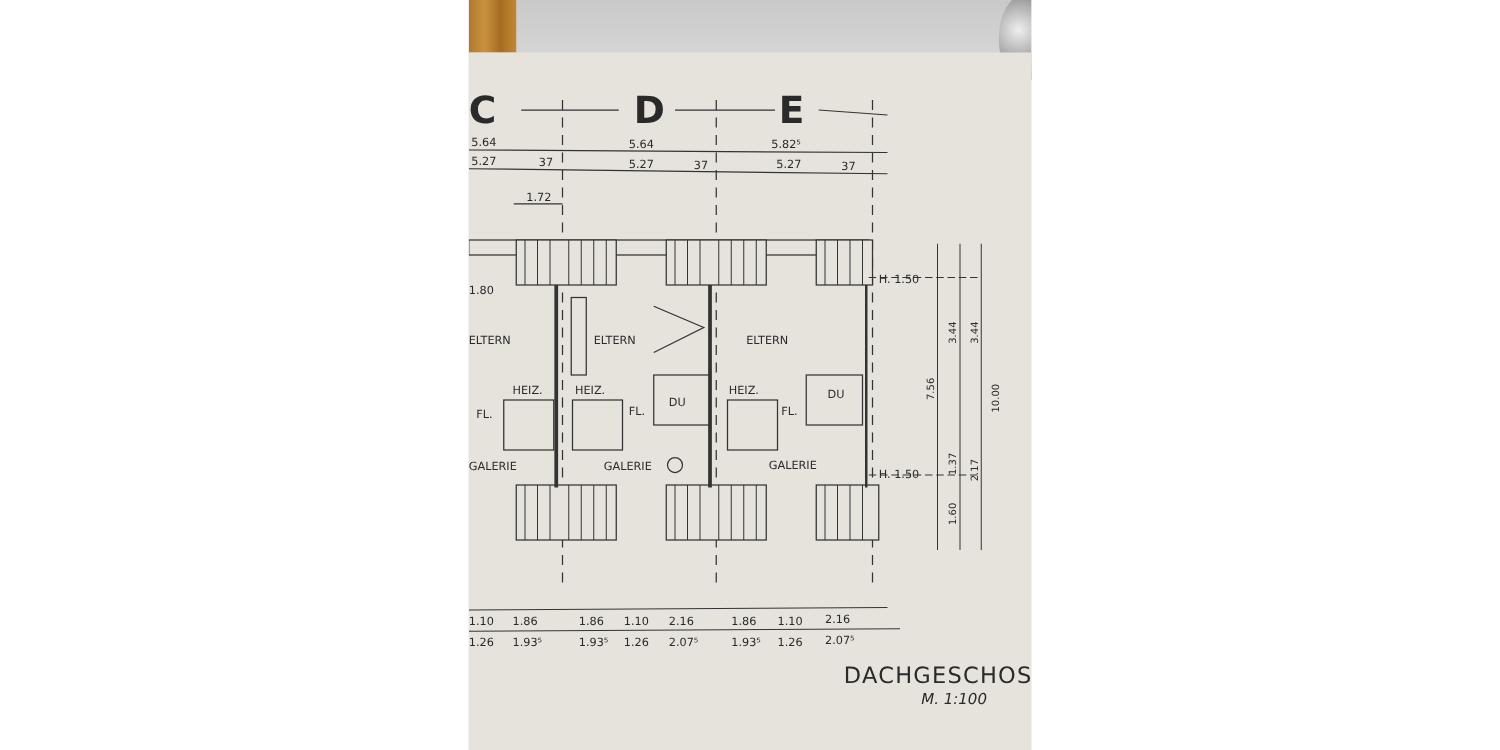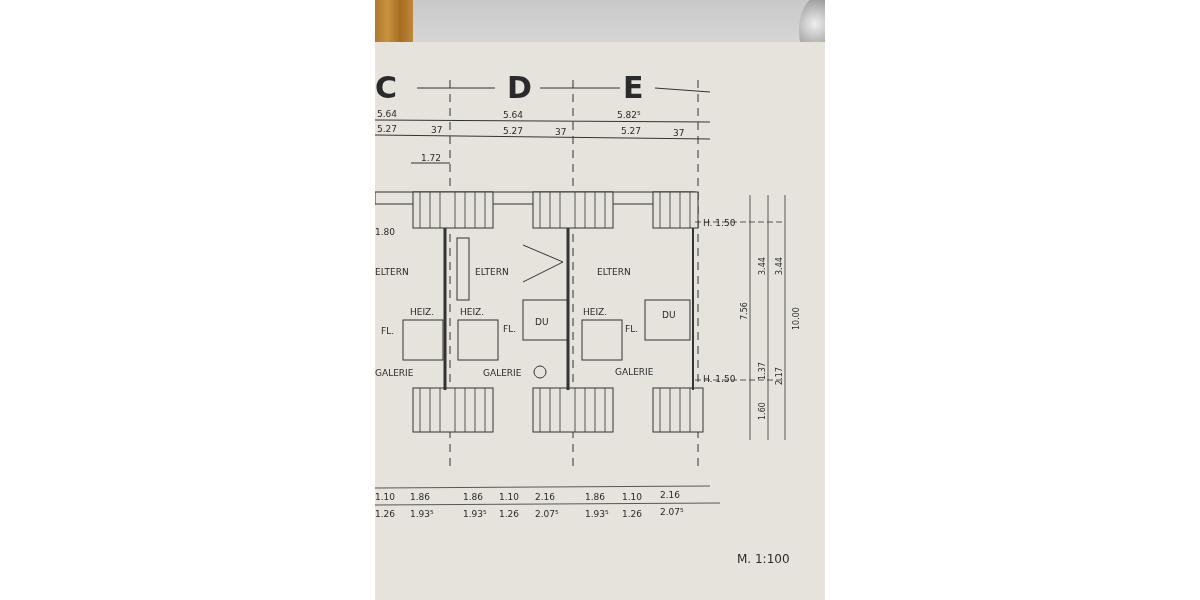--- a/index.html
+++ b/index.html
@@ -4,21 +4,21 @@
   <style>
     html, body { margin: 0; padding: 0; }
     body { width: 1200px; height: 600px; background: #ffffff; position: relative; overflow: hidden; font-family: "DejaVu Sans", sans-serif; }
     .photo { position: absolute; left: 375px; top: 0; width: 450px; height: 600px; overflow: hidden; background: #cfcfcf; }
     .wood { position: absolute; left: 0; top: 0; width: 38px; height: 42px; background: linear-gradient(90deg,#b07a2e,#c8923f,#a46d22,#c08835); }
     .wall-bg { position: absolute; left: 38px; top: 0; width: 412px; height: 45px; background: linear-gradient(180deg,#c9c9c9,#d6d6d6); }
     .glass { position: absolute; right: -14px; top: -4px; width: 40px; height: 70px; border-radius: 50%; background: radial-gradient(circle at 40% 40%, #f4f4f4, #9a9a9a 50%, #555 80%); opacity: 0.85; }
     .paper { position: absolute; left: 0; top: 42px; width: 450px; height: 558px; background: #e6e3dc; }
     svg text { font-family: "DejaVu Sans", sans-serif; fill: #2a2a2a; }
     .title { position: absolute; left: 300px; top: 488px; font-size: 18px; letter-spacing: 1px; color: #2a2a2a; white-space: nowrap; }
-    .scale { position: absolute; left: 362px; top: 510px; font-size: 12px; color: #2a2a2a; }
+    .scale { position: absolute; left: 362px; top: 510px; font-size: 12px; color: #2a2a2a; font-style: italic; }
   </style>
 </head>
 <body>
 
 <div class="photo">
   <div class="wall-bg"></div>
   <div class="wood"></div>
   <div class="glass"></div>
   <div class="paper">
     <svg width="450" height="558" viewBox="0 42 450 558" xmlns="http://www.w3.org/2000/svg">
@@ -154,15 +154,16 @@
       <g font-size="8">
         <text transform="translate(372,320) rotate(-90)">7.56</text>
         <text transform="translate(390,275) rotate(-90)">3.44</text>
         <text transform="translate(407,275) rotate(-90)">3.44</text>
         <text transform="translate(424,330) rotate(-90)">10.00</text>
         <text transform="translate(390,380) rotate(-90)">1.37</text>
         <text transform="translate(407,385) rotate(-90)">2.17</text>
         <text transform="translate(390,420) rotate(-90)">1.60</text>
       </g>
     </svg>
+    <div class="title">DACHGESCHOS</div>
     <div class="scale">M. 1:100</div>
   </div>
 </div>
 
 </body></html>

